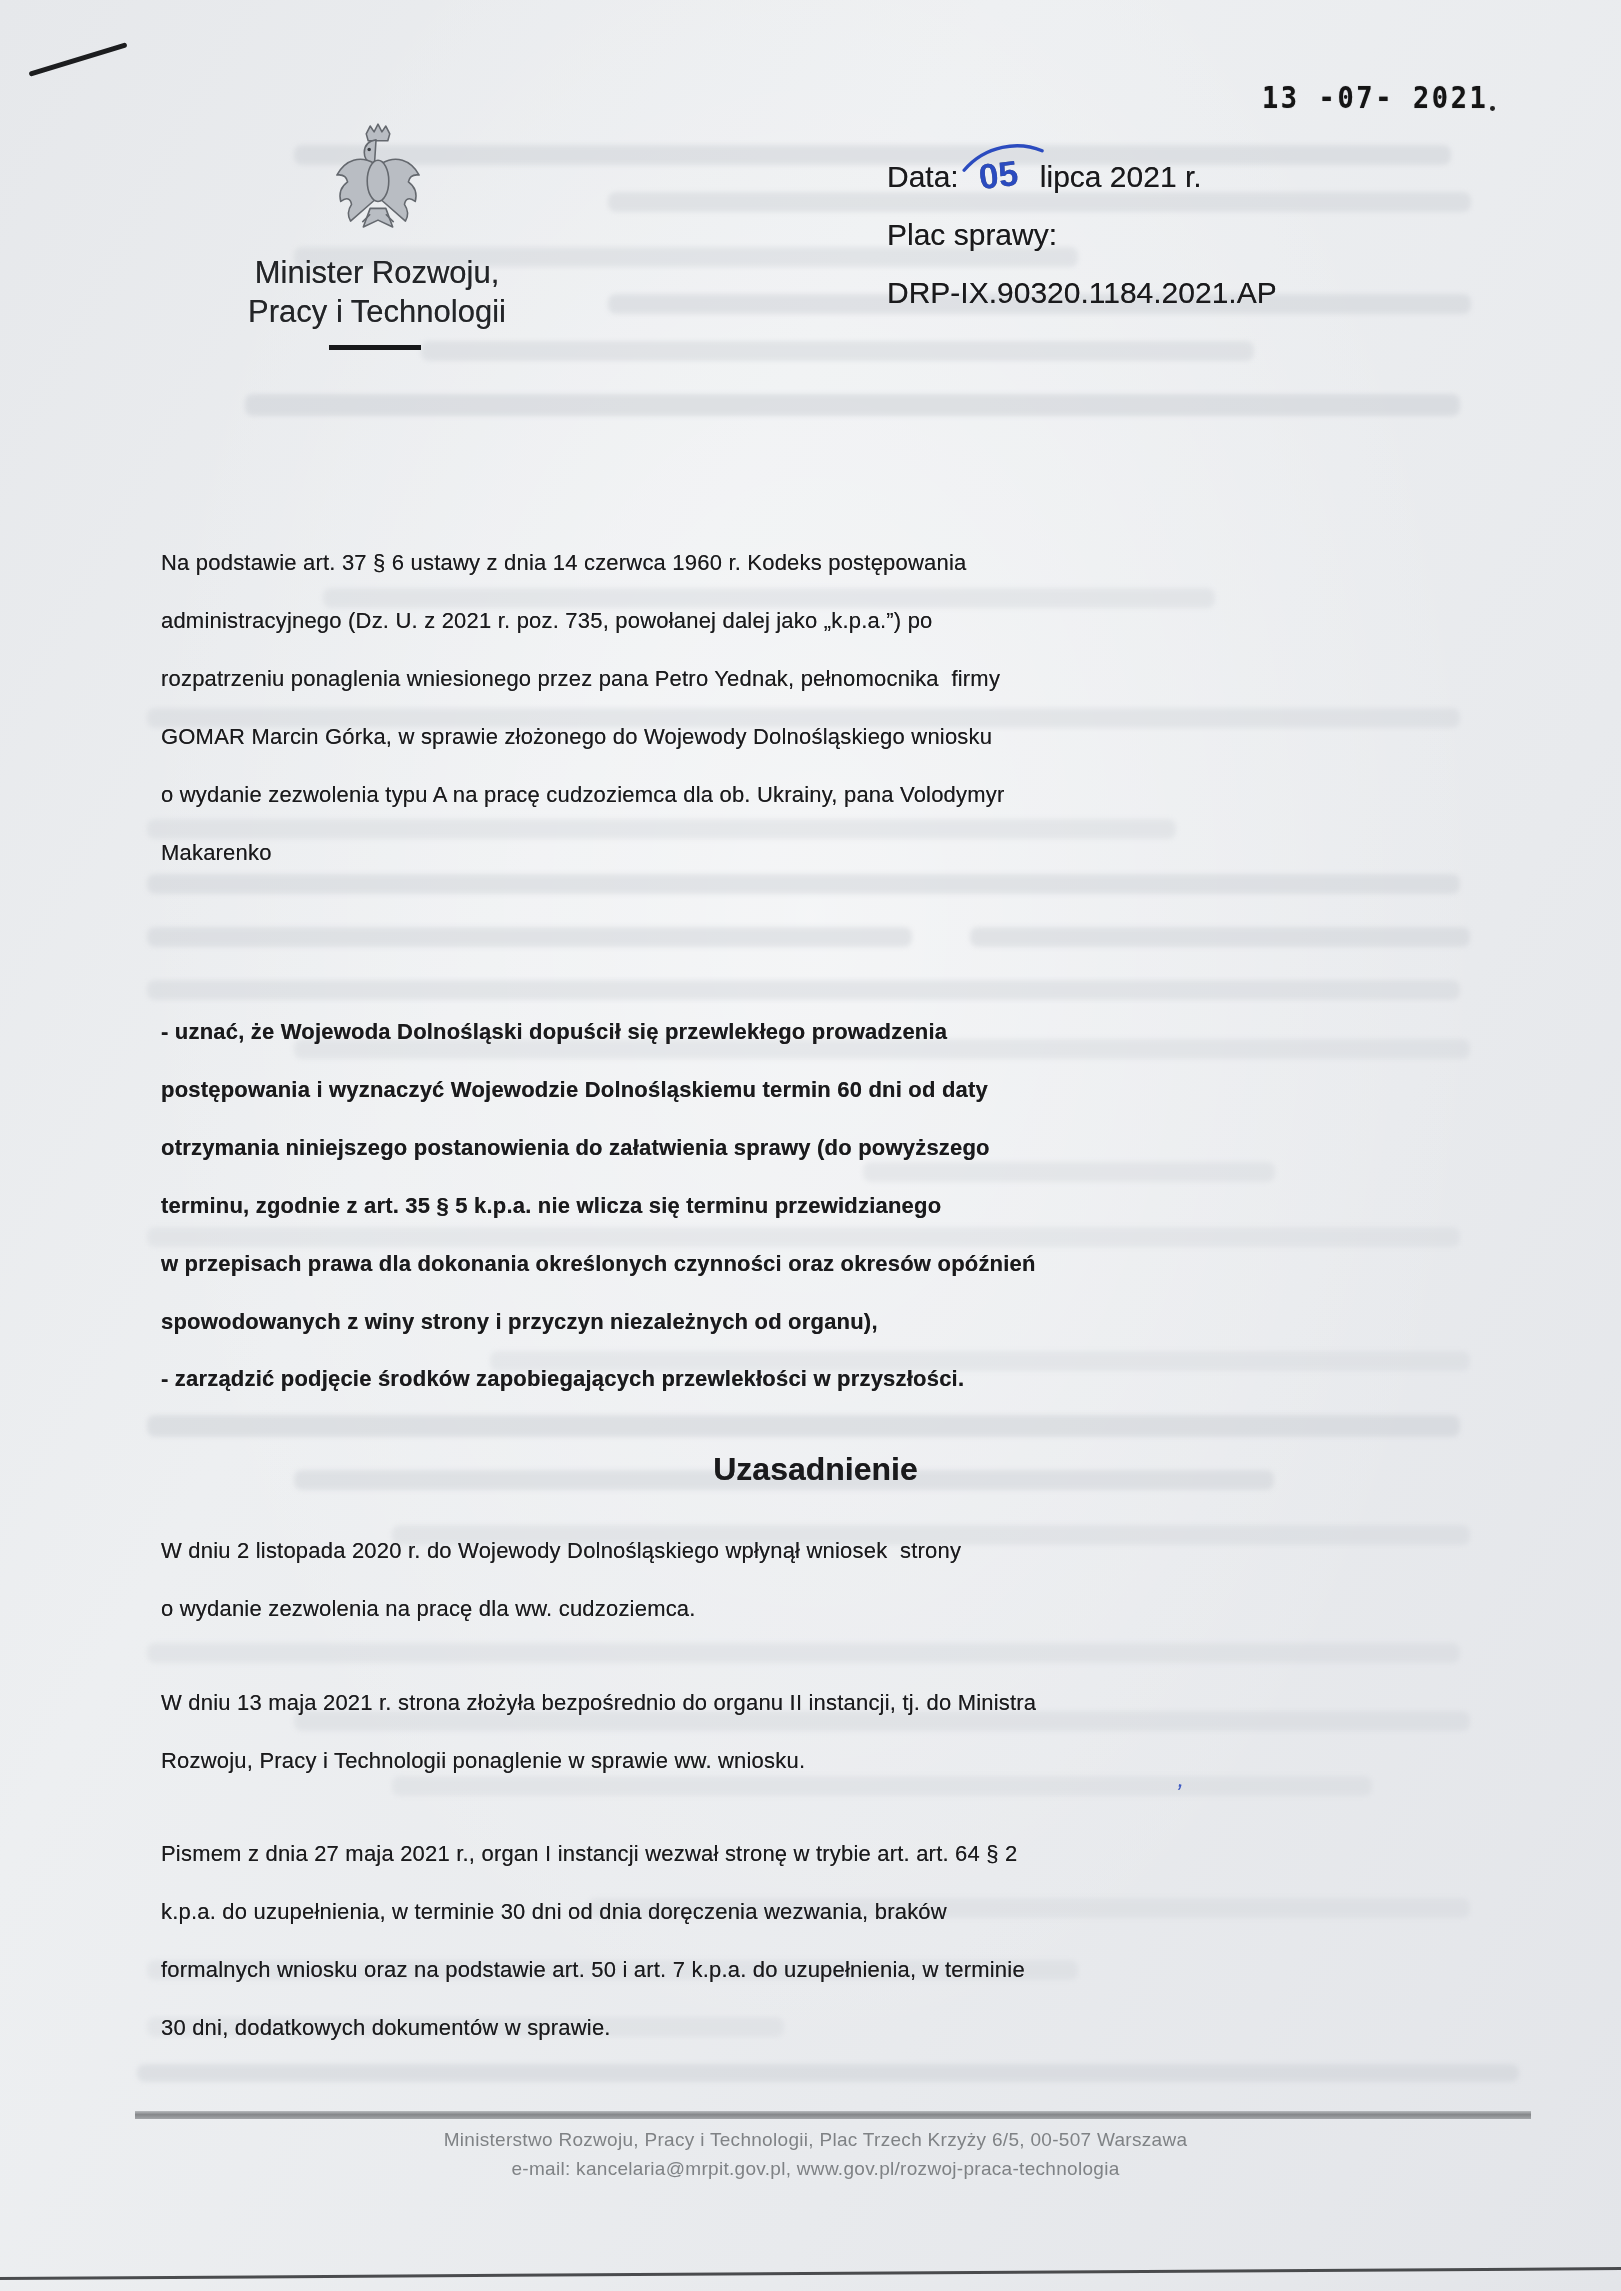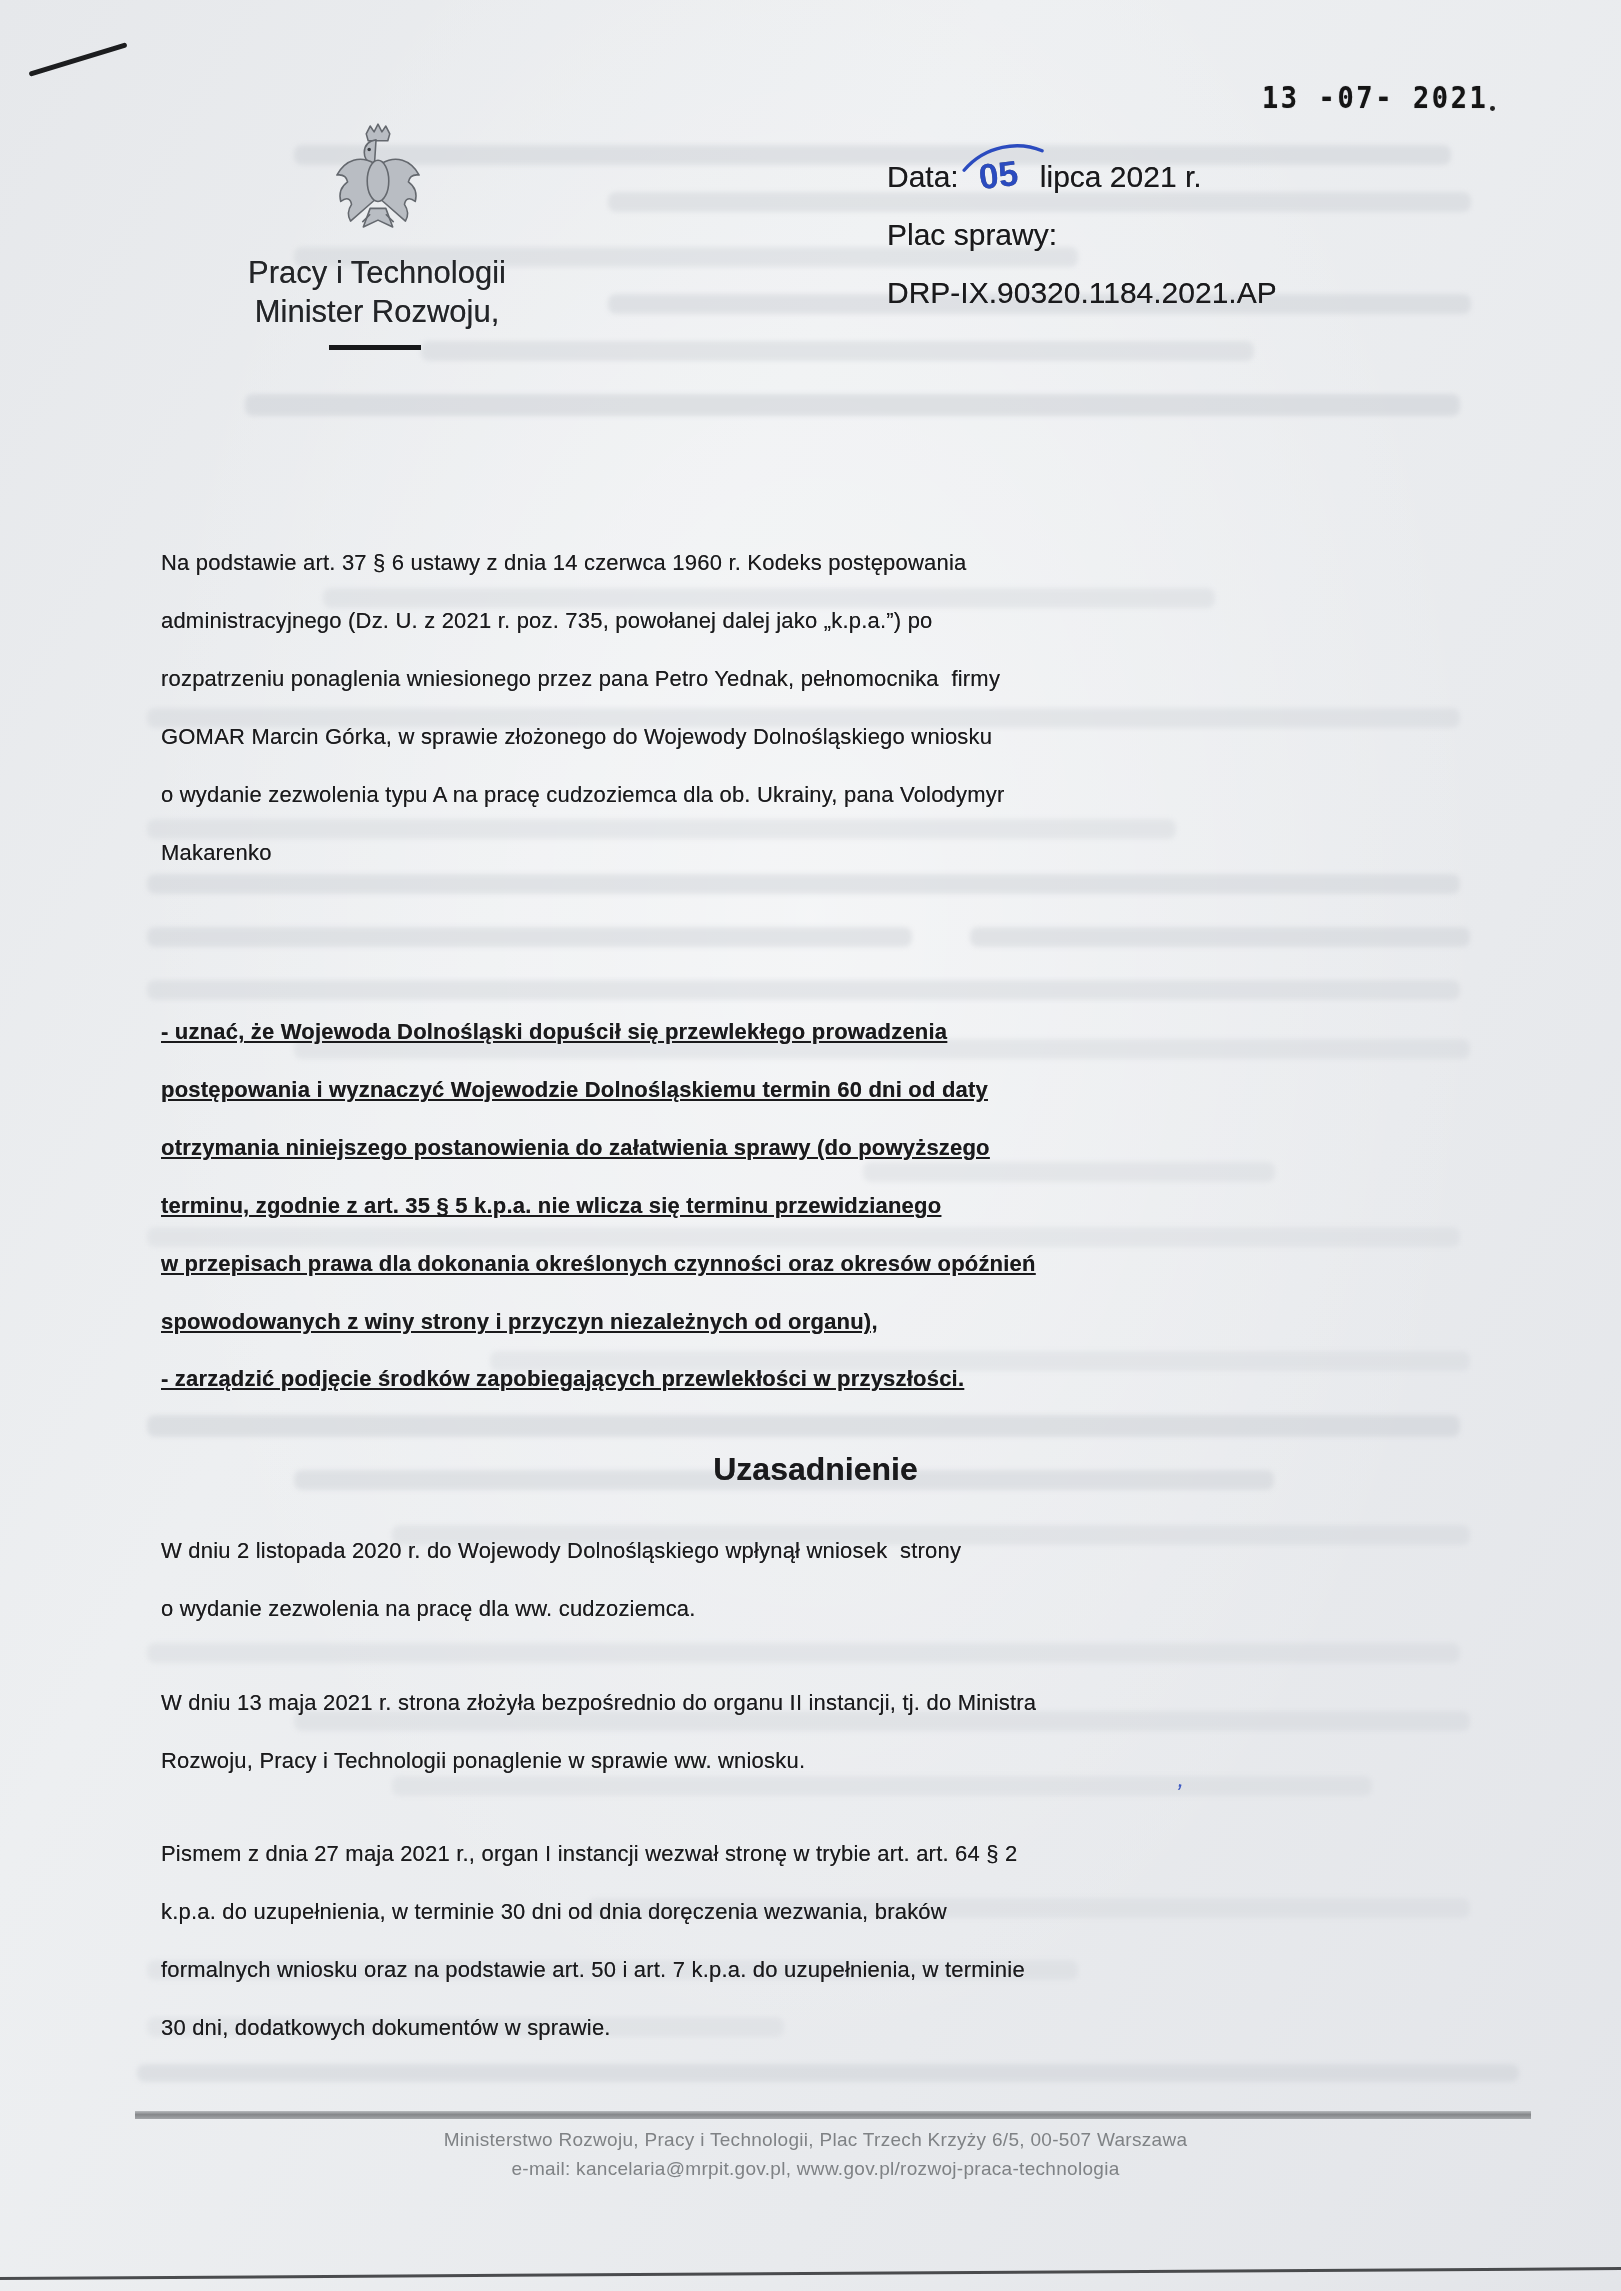--- a/index.html
+++ b/index.html
@@ -14,21 +14,21 @@
     color:#1a1a1c;
     overflow:hidden;
   }
   .abs{position:absolute;}
   .ink{text-shadow:0 0 0.6px rgba(10,10,12,.6);}
   .body-text{
     position:absolute;left:161px;width:1341px;
     font-size:22px;line-height:58px;letter-spacing:0.2px;
     white-space:pre-wrap;
   }
-  .bold{font-weight:bold;text-decoration:underline;}
+  .bold{font-weight:bold;}
   .heading{
     position:absolute;left:145px;width:1341px;
     text-align:center;font-weight:bold;
   }
   .meta-row{position:absolute;left:887px;font-size:30px;white-space:nowrap;}
   .stamp{
     position:absolute;left:1262px;top:80px;
     font-family:"DejaVu Sans Mono",monospace;
     font-weight:bold;font-size:30px;letter-spacing:2.9px;
     color:#151515;transform:scaleX(.9);transform-origin:left top;
@@ -105,22 +105,22 @@
       <path d="M46 42 C32 34 17 38 8 54 C15 53 18 56 19 61 C12 66 10 73 12 81 C18 76 22 78 23 84 C19 90 19 96 22 101 L46 80 Z"></path>
       <path d="M54 42 C68 34 83 38 92 54 C85 53 82 56 81 61 C88 66 90 73 88 81 C82 76 78 78 77 84 C81 90 81 96 78 101 L54 80 Z"></path>
       <ellipse cx="50" cy="60" rx="11" ry="21"></ellipse>
       <path d="M42 88 L58 88 L65 107 L50 100 L35 107 Z"></path>
       <path d="M42 94 l-8 8 M58 94 l8 8" fill="none"></path>
     </g>
     <circle cx="41" cy="28" r="1.8" fill="#3a3d42"></circle>
   </svg>
 
   <div class="letterhead ink">
+    <div>Minister Rozwoju,</div>
     <div>Pracy i Technologii</div>
-    <div>Minister Rozwoju,</div>
   </div>
   <div class="lh-rule"></div>
 
   <div class="meta-row ink" style="top:155px">
     <span>Data:</span>
     <span class="handwrite" style="display:inline-block;position:relative;margin:0 13.7px 0 11.8px;font-size:35px;font-weight:bold;transform:rotate(-7deg);">05</span>
     <svg class="abs" style="left:71px;top:-13.7px;overflow:visible" width="98" height="39" viewBox="0 0 100 40">
       <path d="M6 30 C28 4 62 0 86 10" fill="none" stroke="#2b4bbf" stroke-width="3.4" stroke-linecap="round"></path>
     </svg>
     <span>lipca 2021 r.</span>

